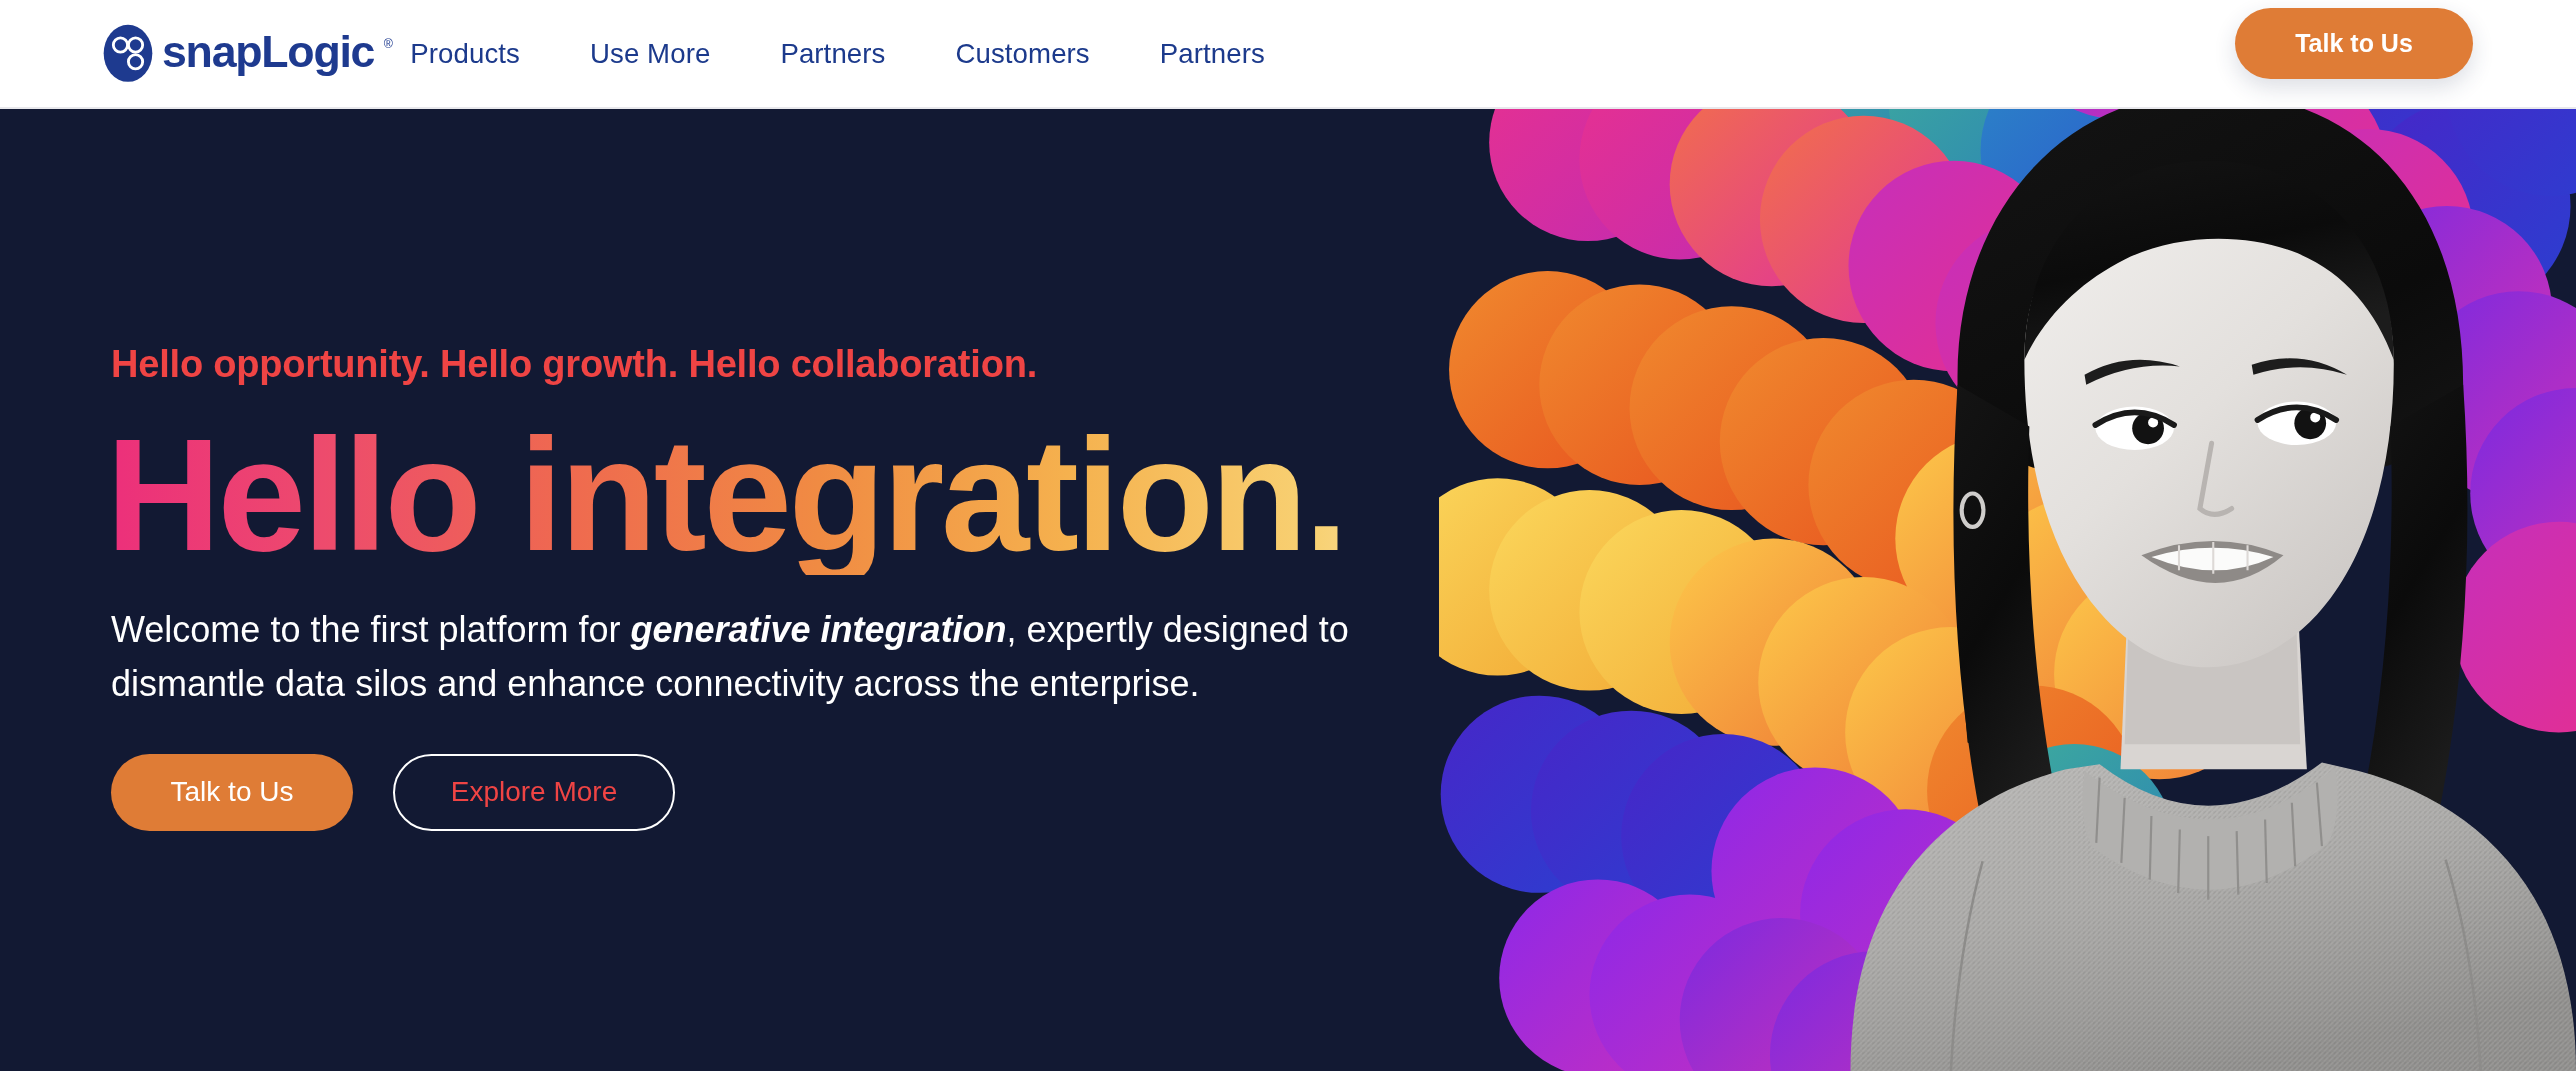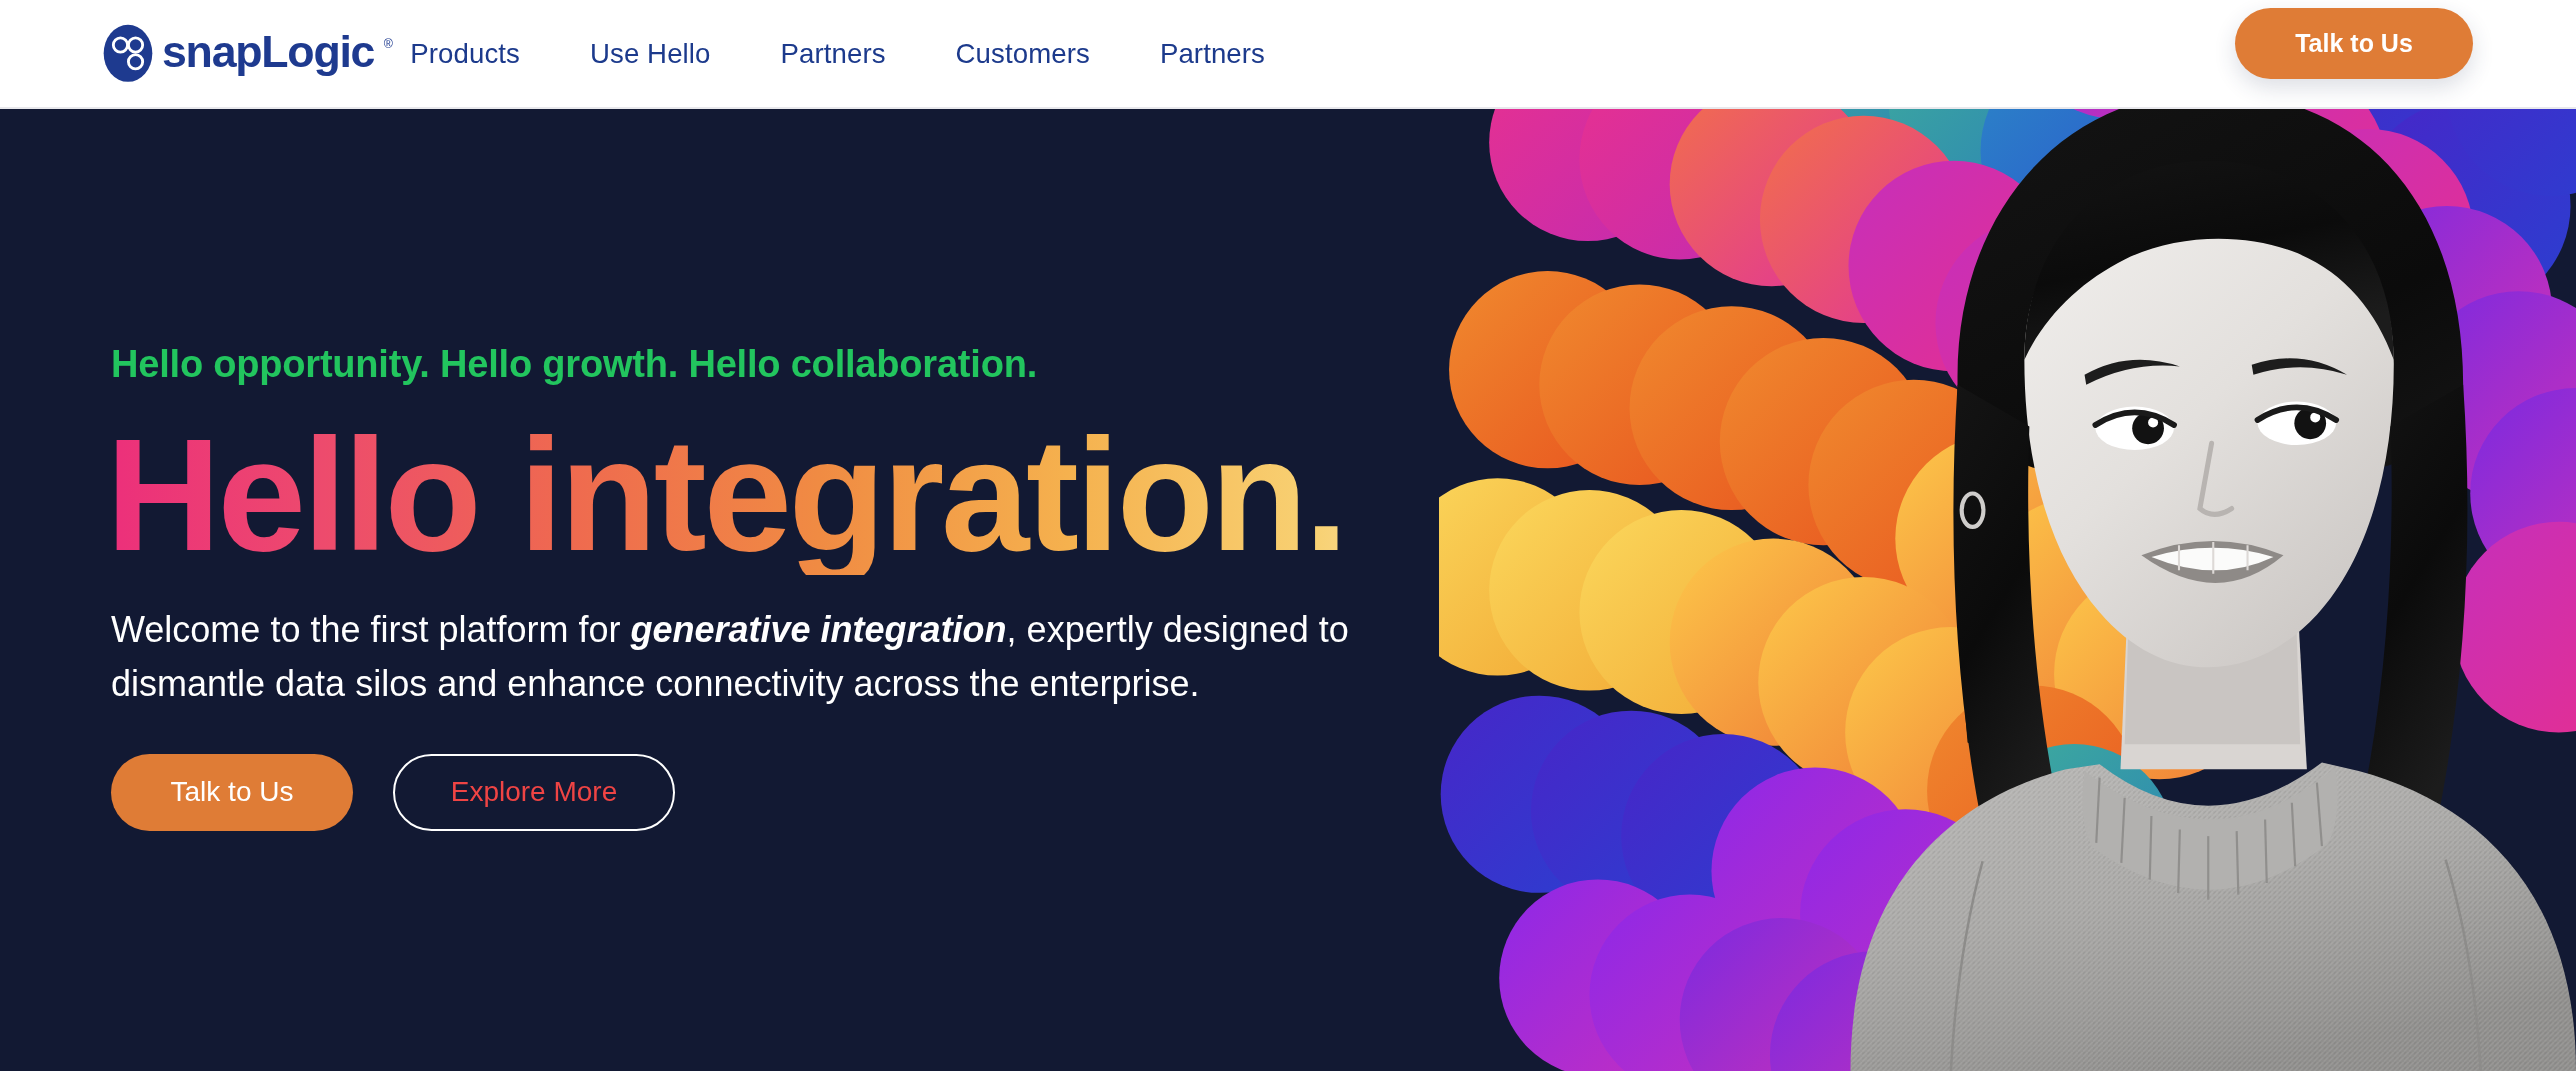--- a/index.html
+++ b/index.html
@@ -85,21 +85,21 @@
     position:absolute;
     left:111px; top:0;
     width:1546px; height:962px;
     z-index:5;
     display:flex; flex-direction:column; justify-content:center;
     padding-bottom:6.7px;
   }
   .eyebrow{
     font-size:38px;
     font-weight:bold;
-    color:#22c55e;
+    color:#ef4444;
     letter-spacing:-0.2px;
     margin-bottom:30px;
   }
   .headline{
     font-size:159px;
     font-weight:bold;
     line-height:1.0;
     letter-spacing:-3.3px;
     margin:0 0 28px -5px;
     background:linear-gradient(90deg,
@@ -164,21 +164,21 @@
     <span class="brand-word">
       <svg height="48" viewBox="0 0 300 58" xmlns="http://www.w3.org/2000/svg">
         <text x="0" y="45" font-family="Liberation Sans, sans-serif" font-size="54" font-weight="bold" fill="#1e3a8f" letter-spacing="-1.5">snapLogic</text>
         <text x="268" y="22" font-family="Liberation Sans, sans-serif" font-size="15" fill="#1e3a8f">®</text>
       </svg>
     </span>
   </a>
 
   <nav class="main-nav">
     <a class="nav-link" href="#">Products</a>
-    <a class="nav-link" href="#">Use Hello</a>
+    <a class="nav-link" href="#">Use More</a>
     <a class="nav-link" href="#">Partners</a>
     <a class="nav-link" href="#">Customers</a>
     <a class="nav-link" href="#">Partners</a>
   </nav>
 
   <button class="header-cta">Talk to Us</button>
 </header>
 
 <section class="hero">
 

